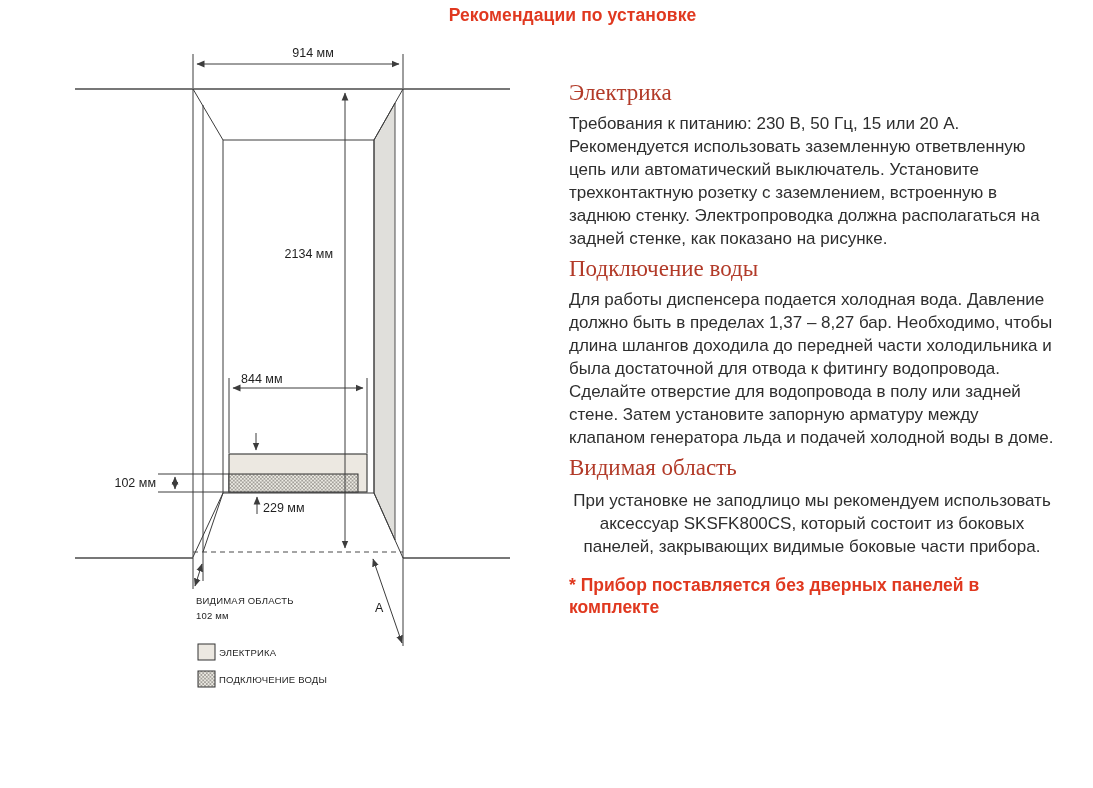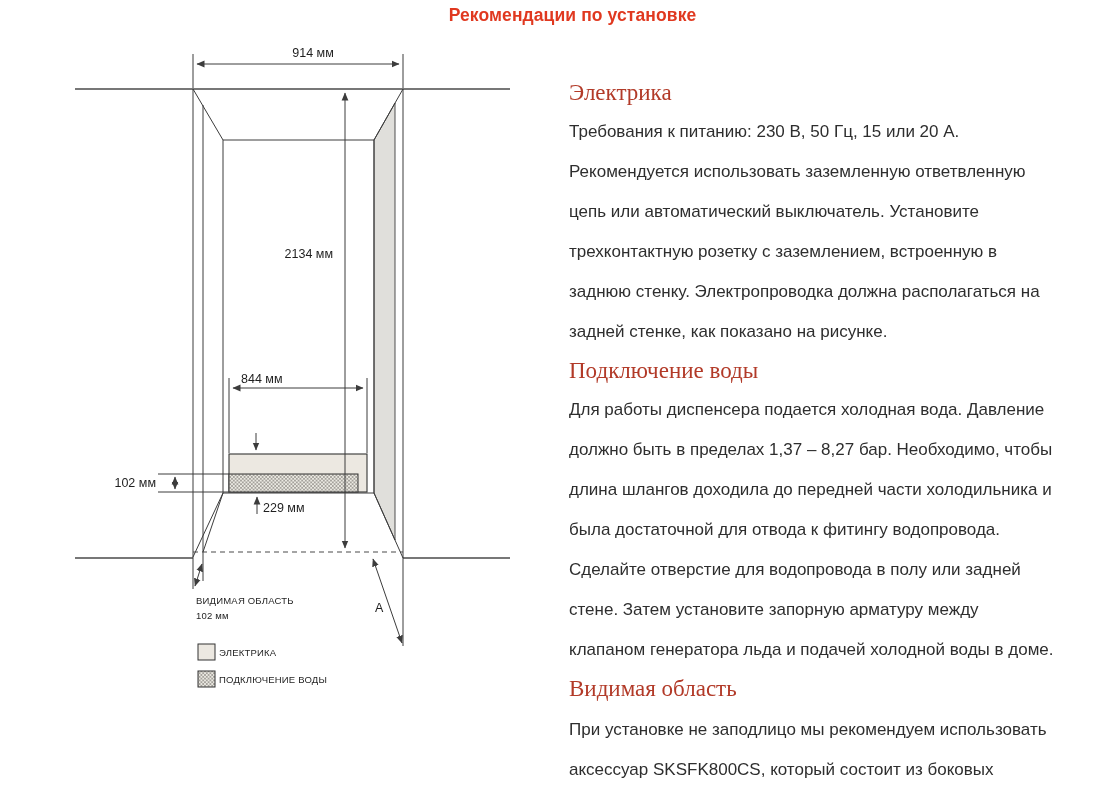--- a/index.html
+++ b/index.html
@@ -24,23 +24,23 @@
   svg text  { fill:#1f1f1f; font-family:"Liberation Sans", sans-serif; }
   svg .dimtxt { font-size:12.5px; }
   svg .smalltxt { font-size:9.5px; letter-spacing:0.2px; }
   .right-col { position:absolute; left:569px; top:80px; width:486px; }
   .right-col h2 {
     font-family:"Liberation Serif", serif; font-weight:400;
     font-size:23px; line-height:26px; margin:6px 0 6px; color:#b23a28;
   }
   .right-col h2:first-child { margin-top:0; }
   .right-col p {
-    font-size:17px; line-height:40px; margin:0; color:#2e2e2e;
+    font-size:17px; line-height:23px; margin:0; color:#2e2e2e;
   }
-  .right-col p.followup { margin-top:8px; }
+  .right-col p.followup { margin-top:8px;text-align:center; }
   .right-col p.footnote {
     margin-top:16px; font-weight:bold; font-size:17.5px; line-height:22px;
     color:#e0381f;
   }
 </style>
 </head>
 <body>
 
 <div class="page-title">Рекомендации по установке</div>
 

